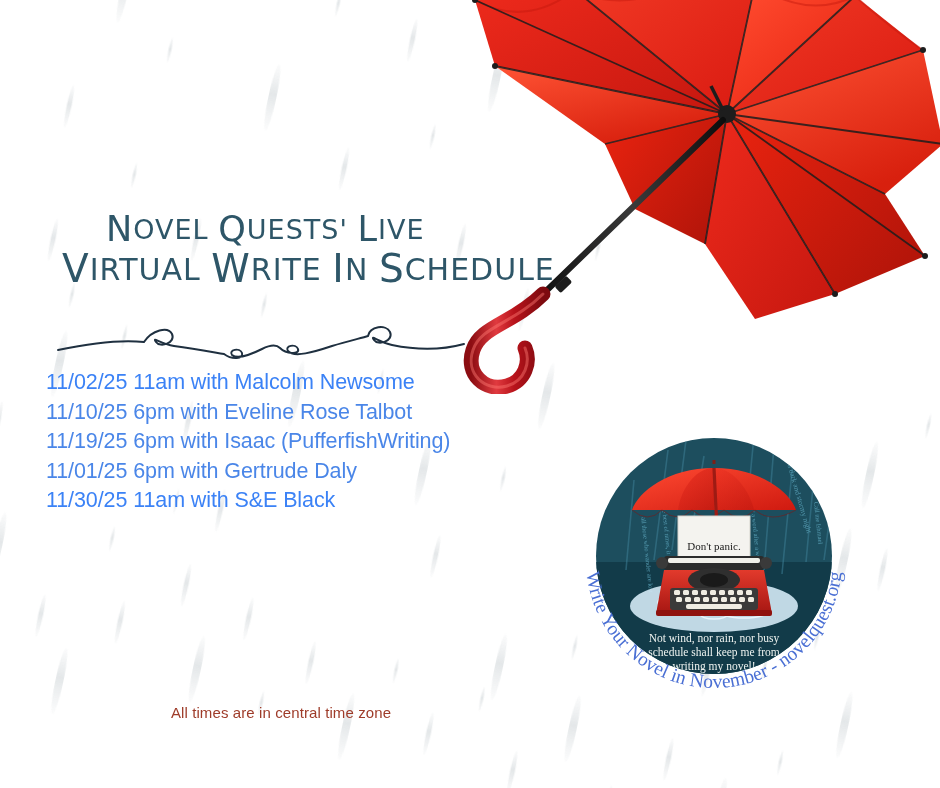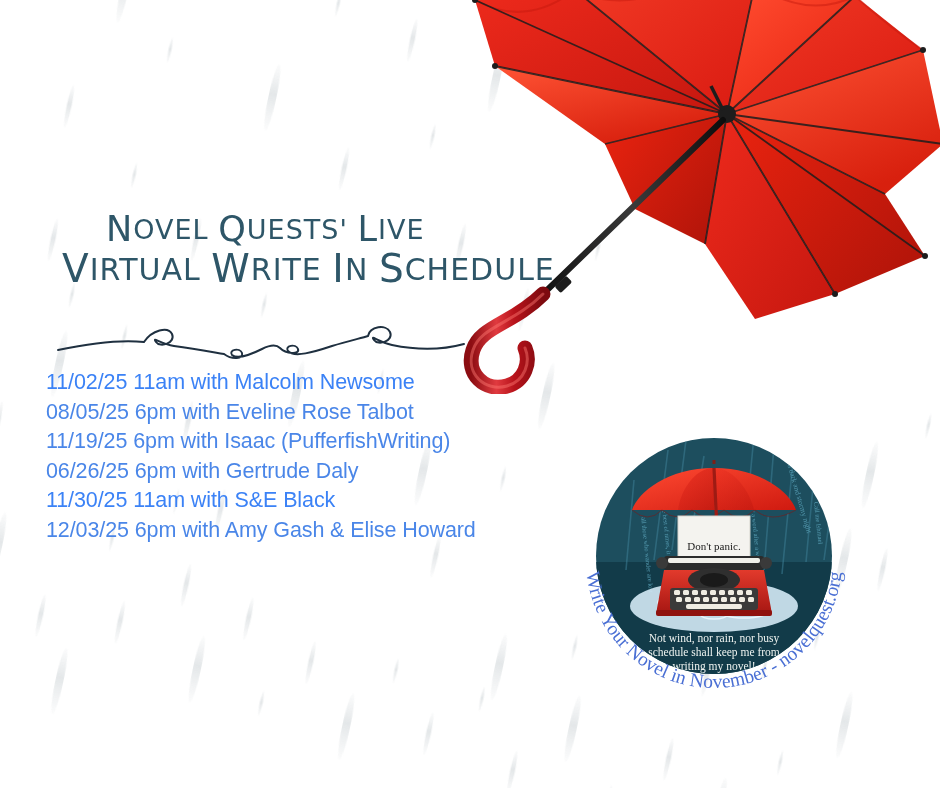--- a/index.html
+++ b/index.html
@@ -272,27 +272,27 @@
              C238,40 258,34 276,28
              C292,23 306,20 312,18
              C314,8 330,6 334,14
              C338,23 322,28 318,22
              C314,16 322,24 336,27
              C360,32 386,32 408,26" fill="none" stroke="#1f3040" stroke-width="2" stroke-linecap="round"></path>
   </svg>
 
   <div class="schedule">
     <div class="sched-item dark">11/02/25 11am with Malcolm Newsome</div>
-    <div class="sched-item blue">08/05/25 6pm with Eveline Rose Talbot</div>
+    <div class="sched-item blue">11/10/25 6pm with Eveline Rose Talbot</div>
     <div class="sched-item blue">11/19/25 6pm with Isaac (PufferfishWriting)</div>
-    <div class="sched-item blue">06/26/25 6pm with Gertrude Daly</div>
+    <div class="sched-item blue">11/01/25 6pm with Gertrude Daly</div>
     <div class="sched-item dark">11/30/25 11am with S&amp;E Black</div>
-    <div class="sched-item blue">12/03/25 6pm with Amy Gash &amp; Elise Howard</div>
   </div>
 
+  <div class="timezone-note">All times are in central time zone</div>
 
   <div class="badge">
     <svg viewBox="0 0 292 292" xmlns="http://www.w3.org/2000/svg">
       <defs>
         <clipPath id="circClip">
             <circle cx="146" cy="146" r="118"></circle>
           </clipPath>
         <path id="arcPath" d="M 18,150 A 128,128 0 0 0 274,150" fill="none"></path>
         <linearGradient id="bUmb" x1="0" y1="0" x2="1" y2="1">
           <stop offset="0%" stop-color="#e8291d"></stop>

